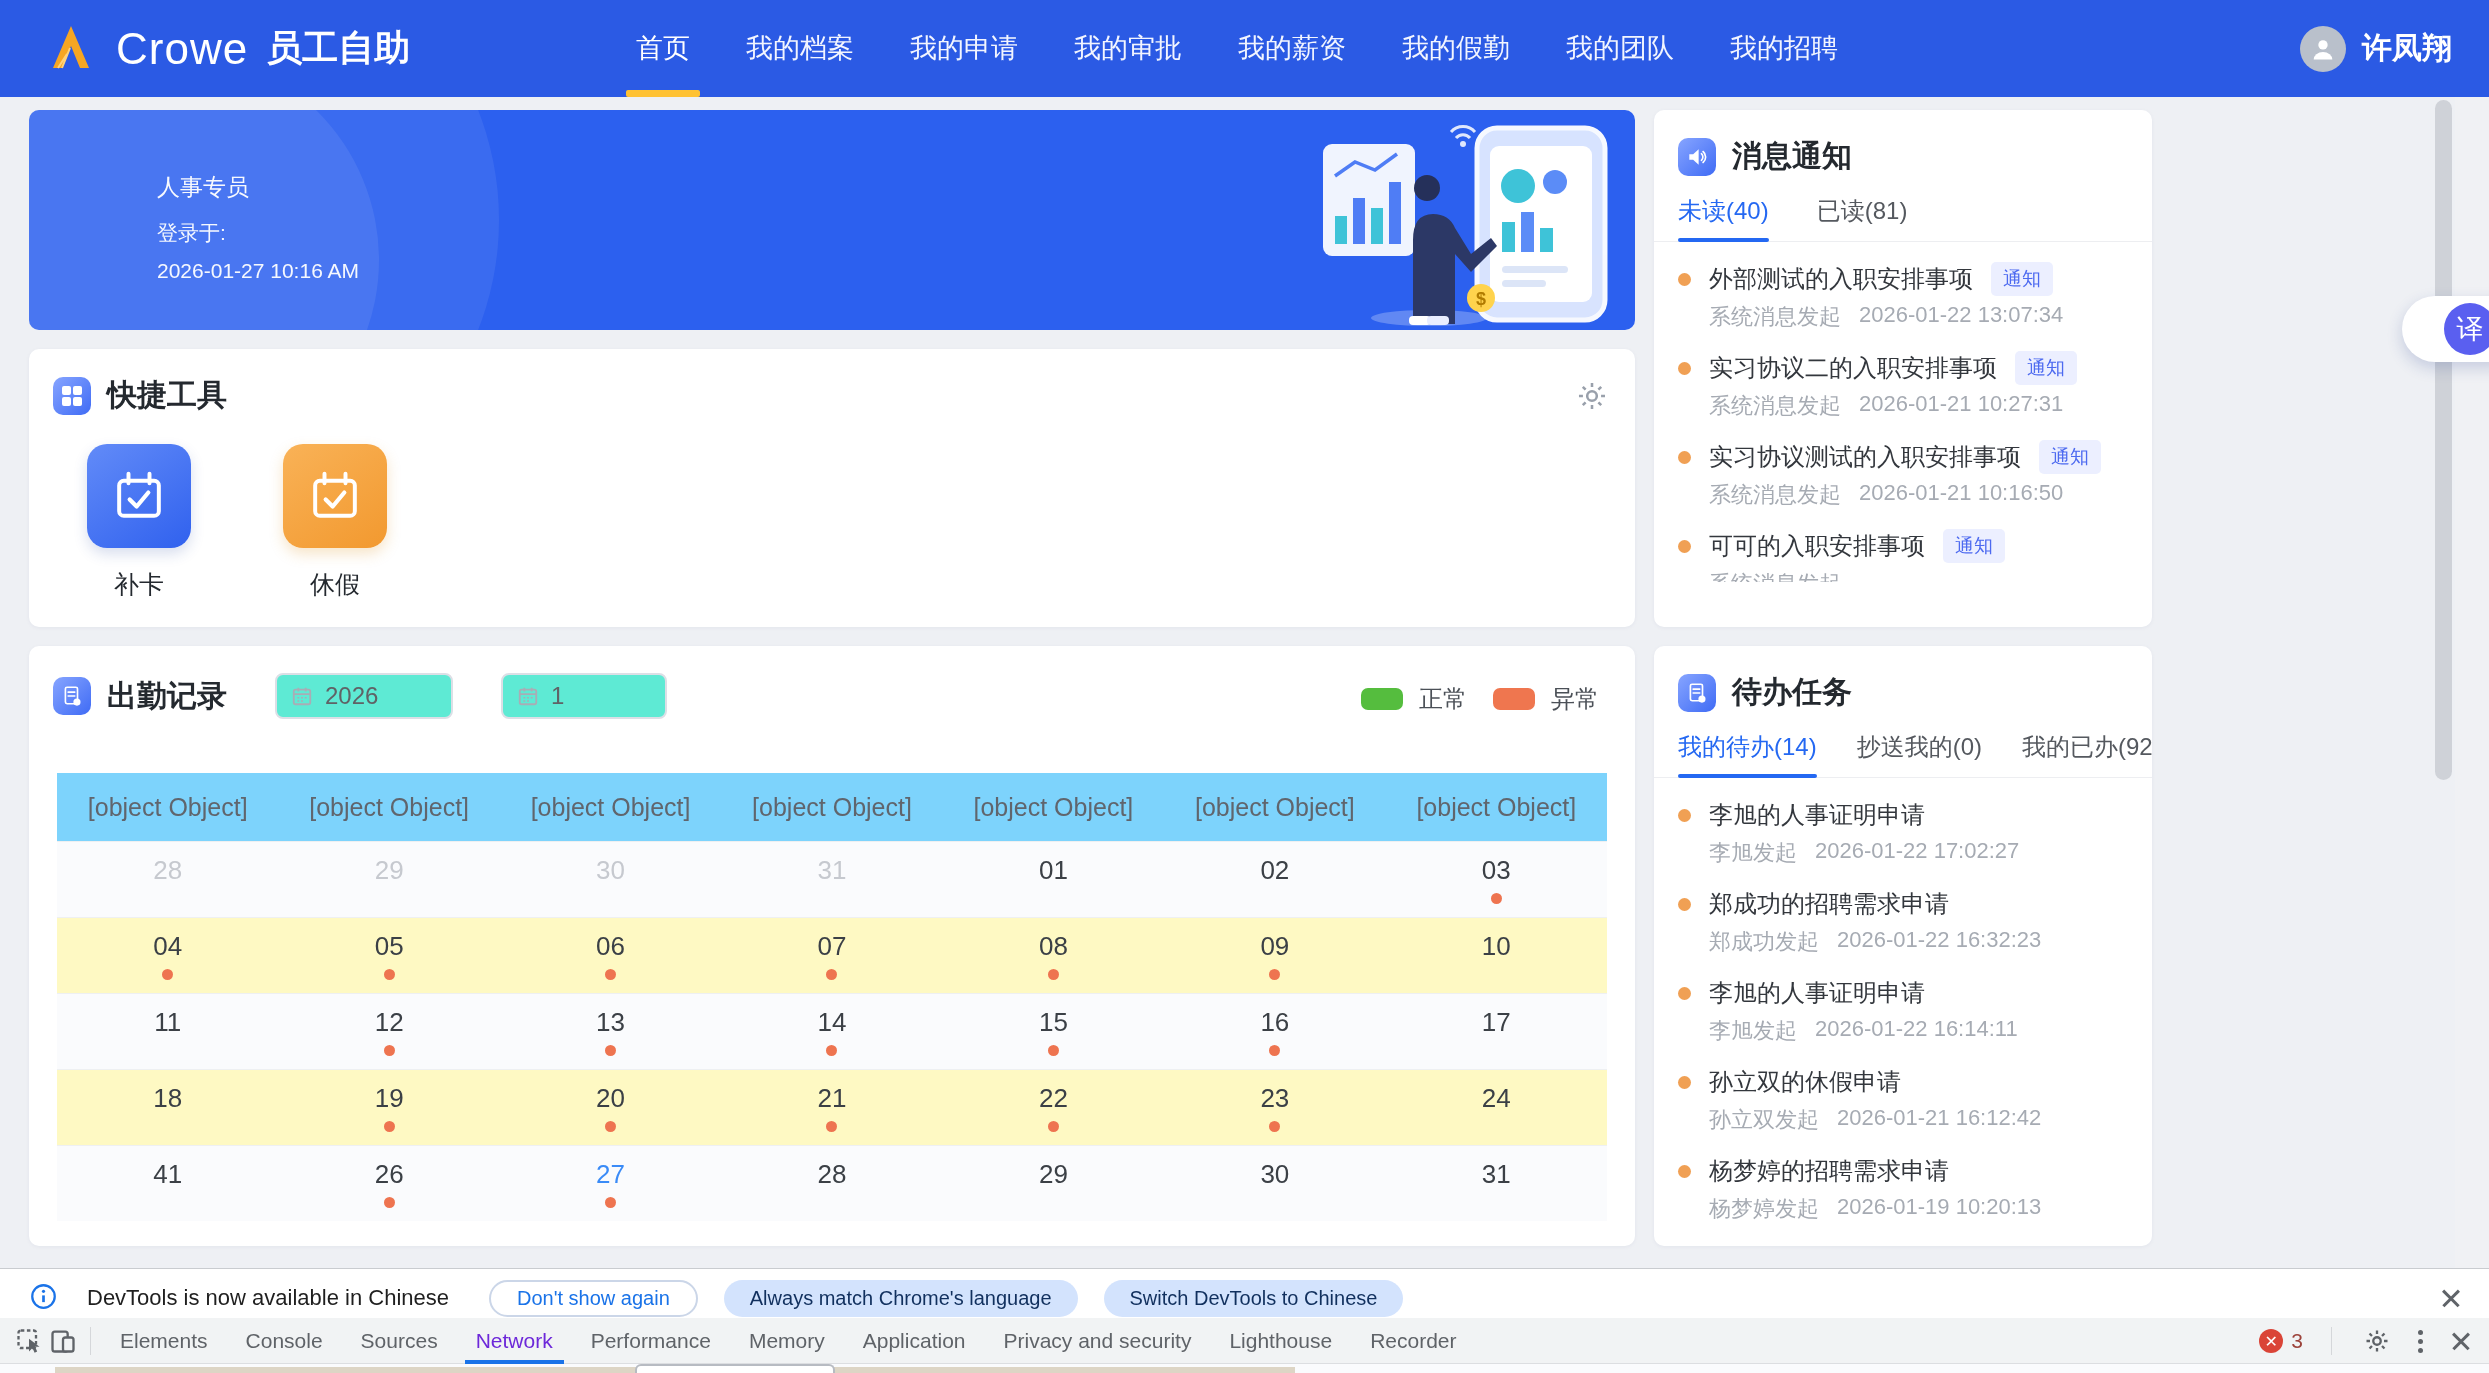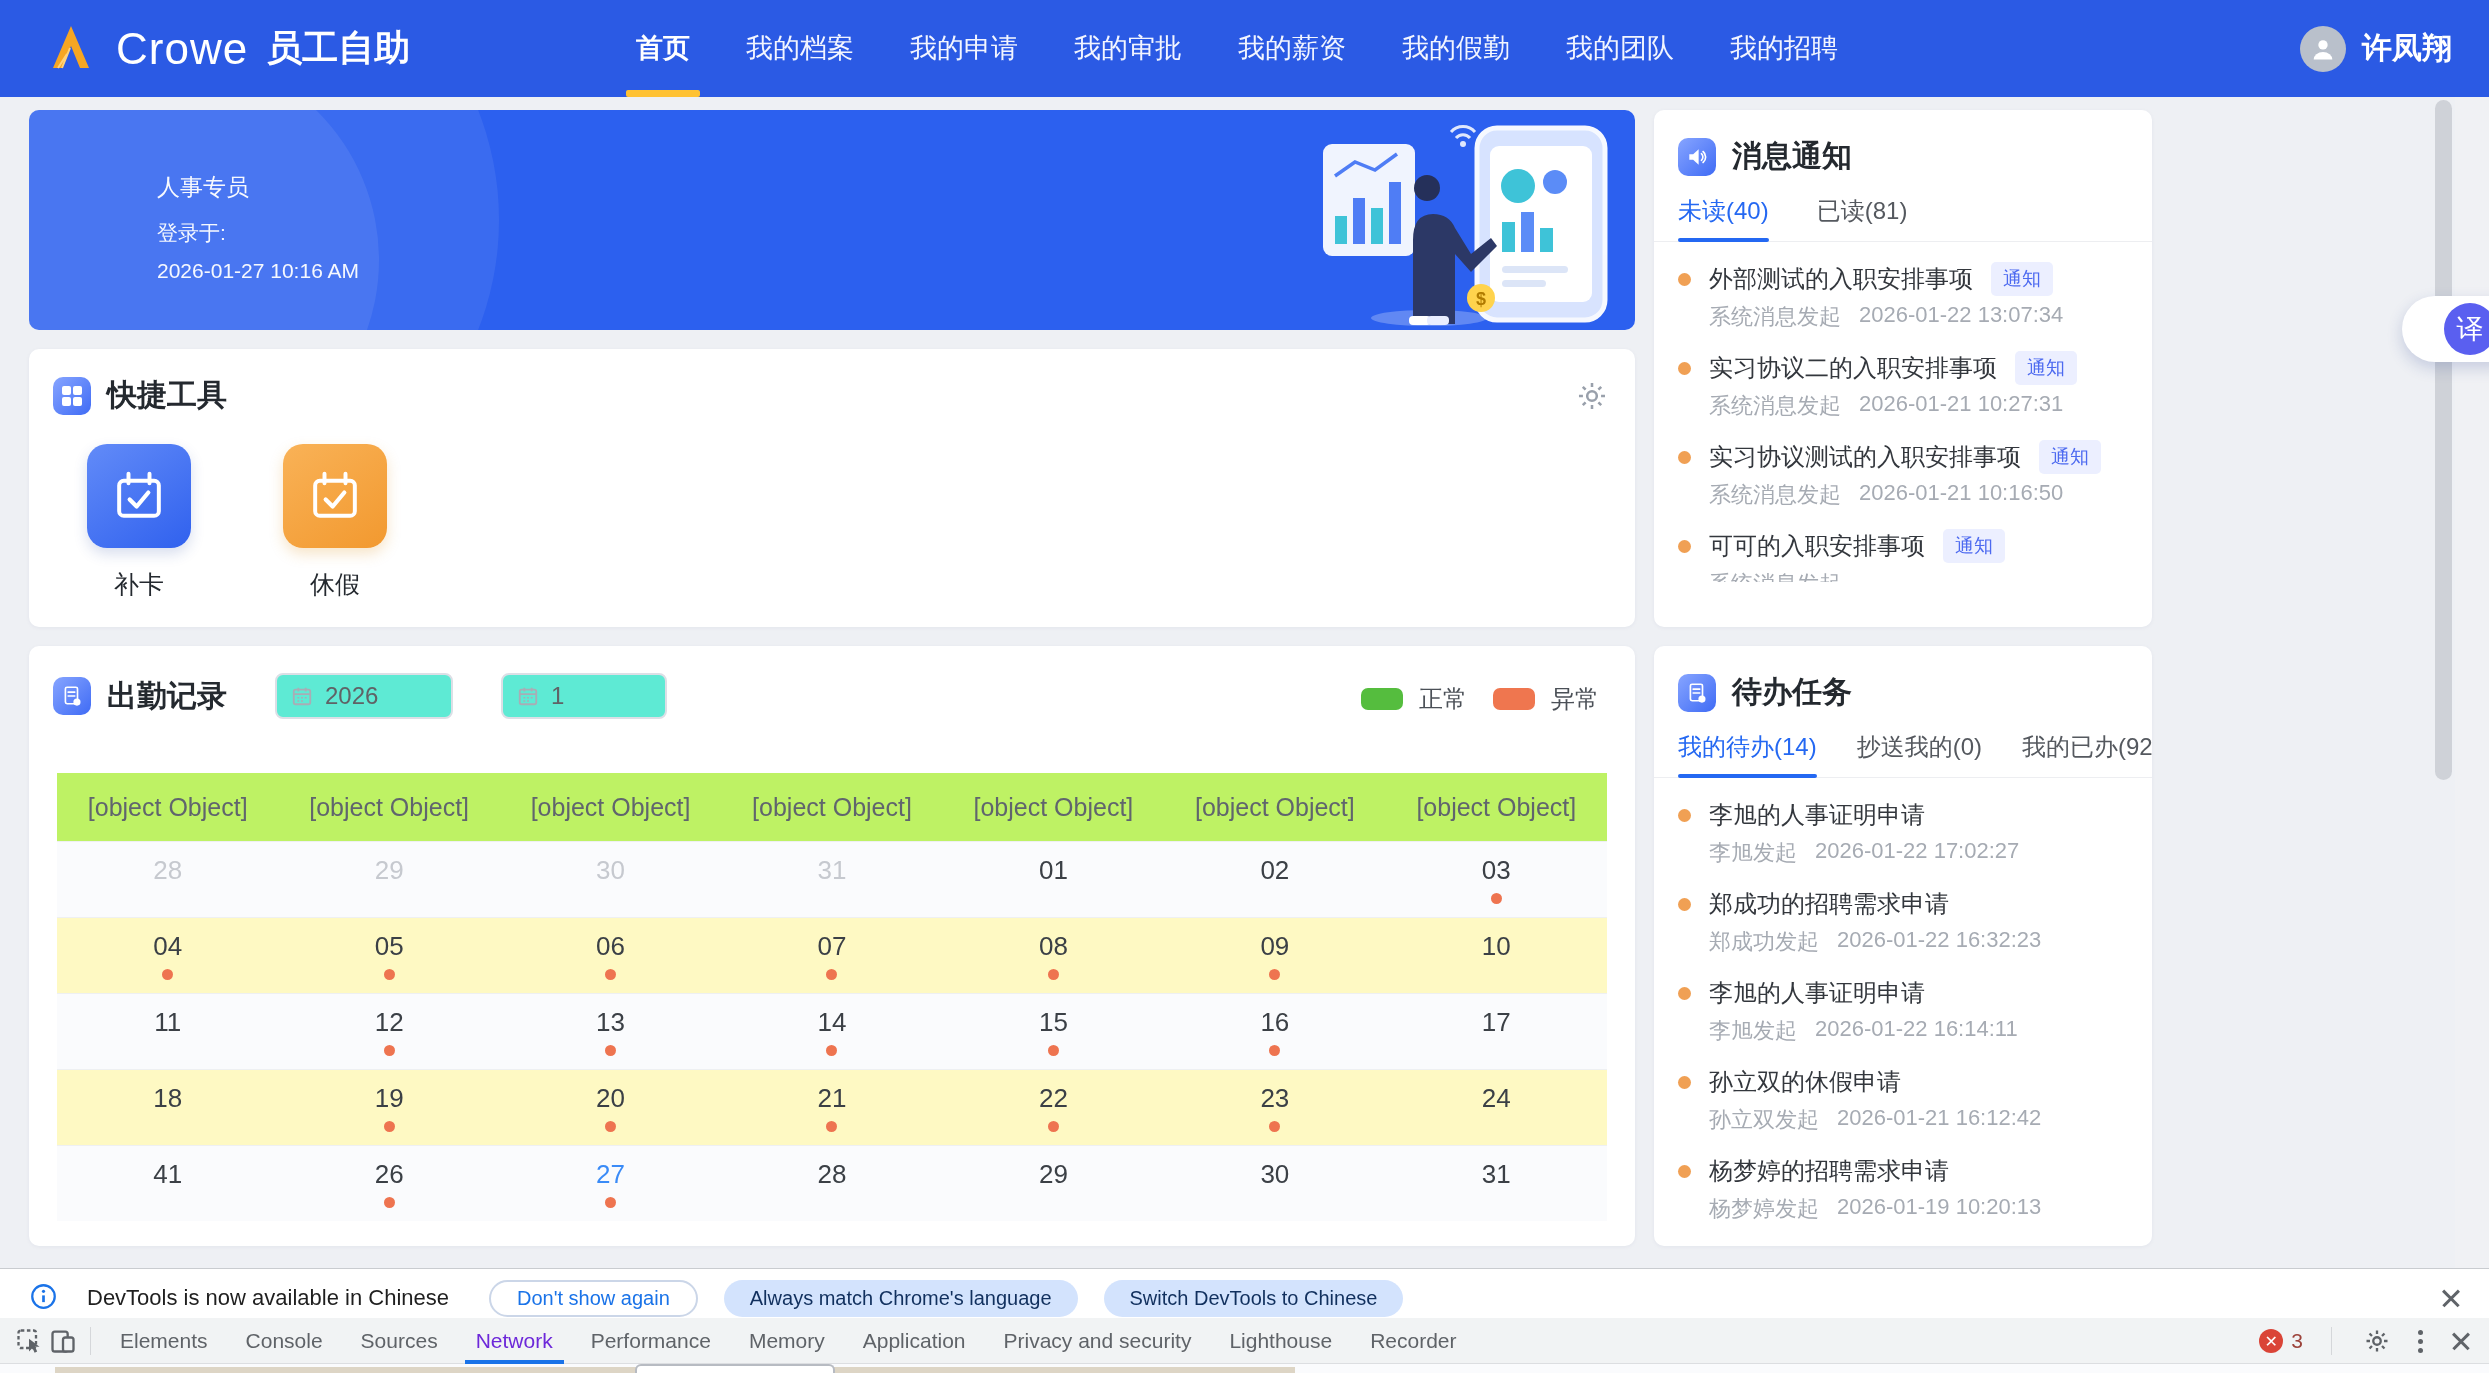--- a/index.html
+++ b/index.html
@@ -6,21 +6,21 @@
   html,body { width:2489px; height:1373px; overflow:hidden;
     font-family:"Liberation Sans","DejaVu Sans",sans-serif; background:#eef0f4; position:relative; }
 
   
   .topbar { position:absolute; left:0; top:0; width:2489px; height:97px; background:#2b5ae4; z-index:5; }
   .brand { position:absolute; left:44px; top:0; height:97px; display:flex; align-items:center; gap:18px; }
   .brand-name { color:#fff; font-size:44px; letter-spacing:1px; font-weight:500; }
   .brand-product { color:#fff; font-size:36px; font-weight:700; }
   .topnav { position:absolute; left:636px; top:0; height:97px; display:flex; gap:56px; }
   .topnav-item { position:relative; height:97px; line-height:97px; color:#f2f5ff; font-size:27px; cursor:pointer; white-space:nowrap; }
-  .topnav-item.active { font-weight:700; color:#fff; }
+  .topnav-item.active { font-weight:400; color:#fff; }
   .topnav-item.active::after { content:""; position:absolute; left:50%; transform:translateX(-50%);
     bottom:0; width:74px; height:7px; background:#ffc233; border-radius:2px; }
   .userbox { position:absolute; right:37px; top:0; height:97px; display:flex; align-items:center; gap:16px; }
   .avatar { width:46px; height:46px; border-radius:50%; background:#b9c0cb; display:flex; align-items:center; justify-content:center; }
   .user-name { color:#fff; font-size:30px; font-weight:700; }
 
   
   .panel { position:absolute; background:#fff; border-radius:10px; box-shadow:0 1px 4px rgba(20,40,90,.05); overflow:hidden; }
   .p-head { display:flex; align-items:center; gap:16px; padding:26px 24px 0 24px; }
   .sec-icon { width:38px; height:38px; border-radius:10px; background:linear-gradient(135deg,#87a5ff,#3f6bf5);
@@ -62,21 +62,21 @@
   
   .att-head { position:absolute; left:24px; top:27px; display:flex; align-items:center; gap:16px; }
   .date-input { display:flex; align-items:center; gap:12px; width:178px; height:46px; border:2px solid #dcdfe6;
     border-radius:8px; padding:0 14px; margin-left:32px; background:#5eead4; }
   .date-input span { font-size:24px; color:#606266; }
   .legend { position:absolute; right:26px; top:37px; display:flex; align-items:center; gap:16px; }
   .sw { width:42px; height:22px; border-radius:7px; background:#55bd3e; }
   .sw.sw-abnormal { background:#ef764f; }
   .legend-label { font-size:24px; color:#4b5057; margin-right:10px; }
   .cal { position:absolute; left:28px; right:28px; top:127px; }
-  .cal-week { display:grid; grid-template-columns:repeat(7,1fr); background:#bef264; height:68px; }
+  .cal-week { display:grid; grid-template-columns:repeat(7,1fr); background:#7dd3fc; height:68px; }
   .cal-week div { display:flex; align-items:center; justify-content:center; font-size:25px; color:#60656d; }
   .cal-grid { display:grid; grid-template-columns:repeat(7,1fr); }
   .cal-cell { height:76px; display:flex; flex-direction:column; align-items:center; justify-content:center;
     border-top:1px solid #eef0f2; cursor:pointer; background:#fef9c3; }
   .cal-cell:nth-child(-n+7), .cal-cell:nth-child(n+15):nth-child(-n+21), .cal-cell:nth-child(n+29) { background:#fafbfd; }
   .cal-num { font-size:26px; color:#3b4046; line-height:30px; }
   .cal-cell.muted .cal-num { color:#c6c9cf; }
   .cal-cell.today .cal-num { color:#3a8bf7; }
   .dot { width:11px; height:11px; border-radius:50%; background:#ee7450; margin-top:8px; visibility:hidden; }
   .cal-cell.has-dot .dot { visibility:visible; }

